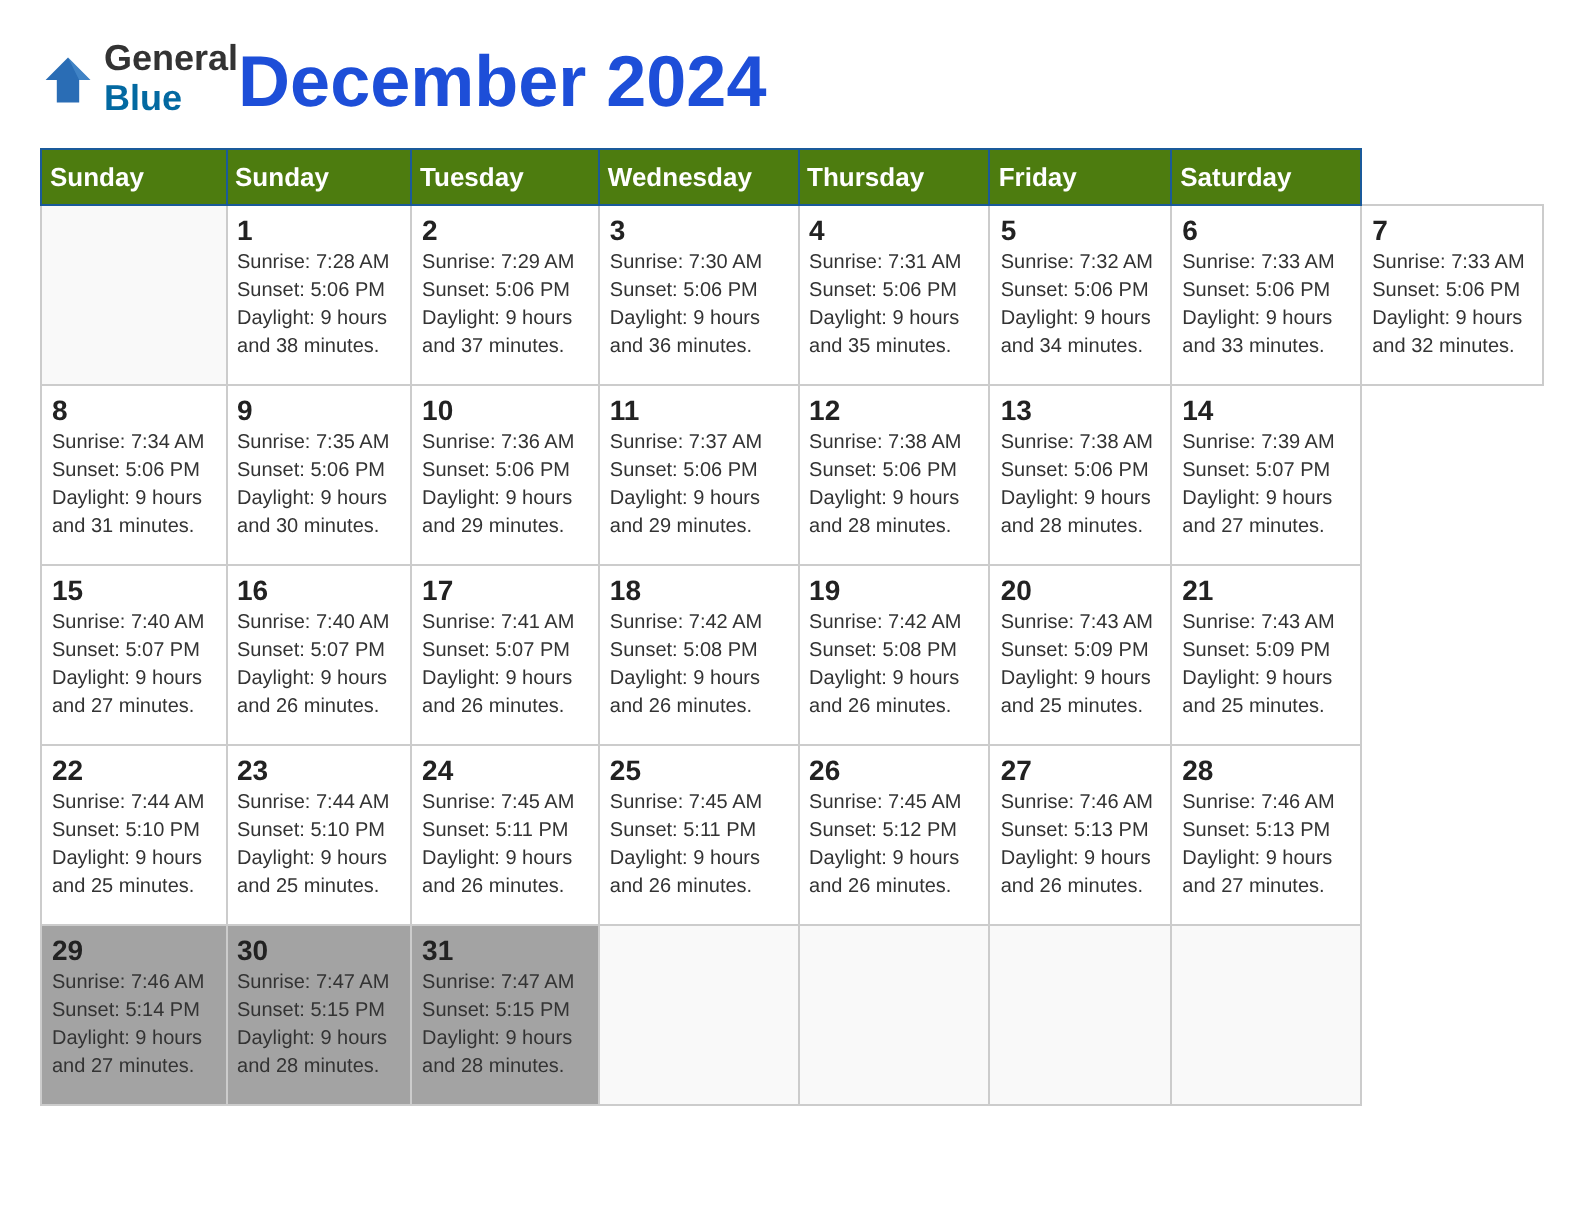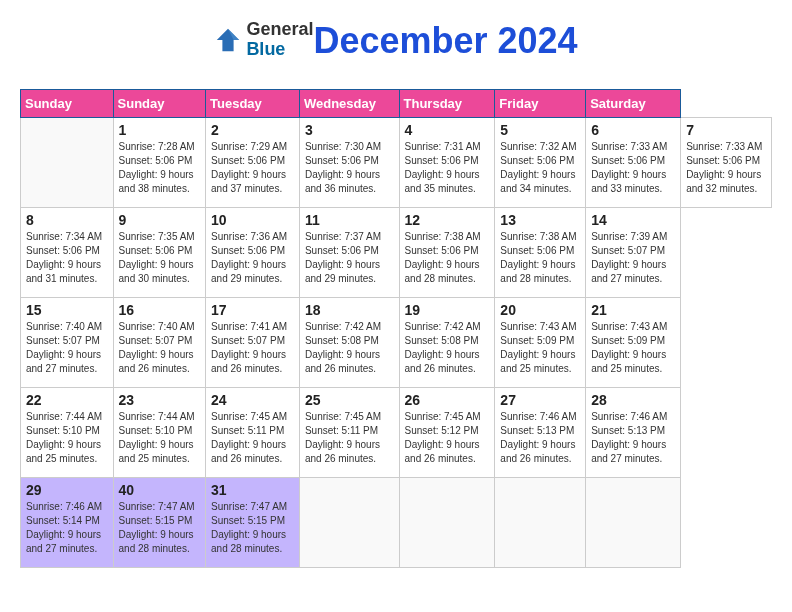--- a/index.html
+++ b/index.html
@@ -5,23 +5,23 @@
     * { box-sizing: border-box; margin: 0; padding: 0; }
     body {
       font-family: Arial, sans-serif;
       background: #fff;
       width: 792px;
       min-height: 612px;
       padding: 20px;
     }
     .header {
       display: flex;
-      justify-content: center;
+      justify-content: flex-start;
       align-items: flex-start;
-      margin-bottom: 27px;
+      margin-bottom: 12px;
     }
     .logo {
       display: flex;
       align-items: center;
       gap: 4px;
     }
     .logo-text {
       display: flex;
       flex-direction: column;
       line-height: 1.1;
@@ -51,38 +51,38 @@
     .location {
       font-size: 16px;
       color: #555;
     }
     .calendar {
       width: 100%;
       border-collapse: collapse;
       font-size: 11px;
     }
     .calendar th {
-      background: #ec4899;
+      background: #4d7c0f;
       color: #fff;
       padding: 6px 4px;
       text-align: left;
       font-size: 13px;
       font-weight: bold;
       border: 1px solid #1a5a9a;
     }
     .calendar td {
       border: 1px solid #ccc;
       vertical-align: top;
       padding: 4px 5px;
       height: 90px;
       width: 107px;
       background: #fff;
     }
     .calendar tr:last-child td {
-      background: #c4b5fd;
+      background: #a3a3a3;
     }
     .day-num {
       font-size: 14px;
       font-weight: bold;
       color: #222;
       display: block;
       margin-bottom: 2px;
     }
     .day-info {
       font-size: 10px;
@@ -245,21 +245,21 @@
           <span class="day-num">28</span>
           <div class="day-info">Sunrise: 7:46 AM<br>Sunset: 5:13 PM<br>Daylight: 9 hours<br>and 27 minutes.</div>
         </td>
       </tr>
       <tr>
         <td>
           <span class="day-num">29</span>
           <div class="day-info">Sunrise: 7:46 AM<br>Sunset: 5:14 PM<br>Daylight: 9 hours<br>and 27 minutes.</div>
         </td>
         <td>
-          <span class="day-num">40</span>
+          <span class="day-num">30</span>
           <div class="day-info">Sunrise: 7:47 AM<br>Sunset: 5:15 PM<br>Daylight: 9 hours<br>and 28 minutes.</div>
         </td>
         <td>
           <span class="day-num">31</span>
           <div class="day-info">Sunrise: 7:47 AM<br>Sunset: 5:15 PM<br>Daylight: 9 hours<br>and 28 minutes.</div>
         </td>
         <td class="empty-cell"></td>
         <td class="empty-cell"></td>
         <td class="empty-cell"></td>
         <td class="empty-cell"></td>

